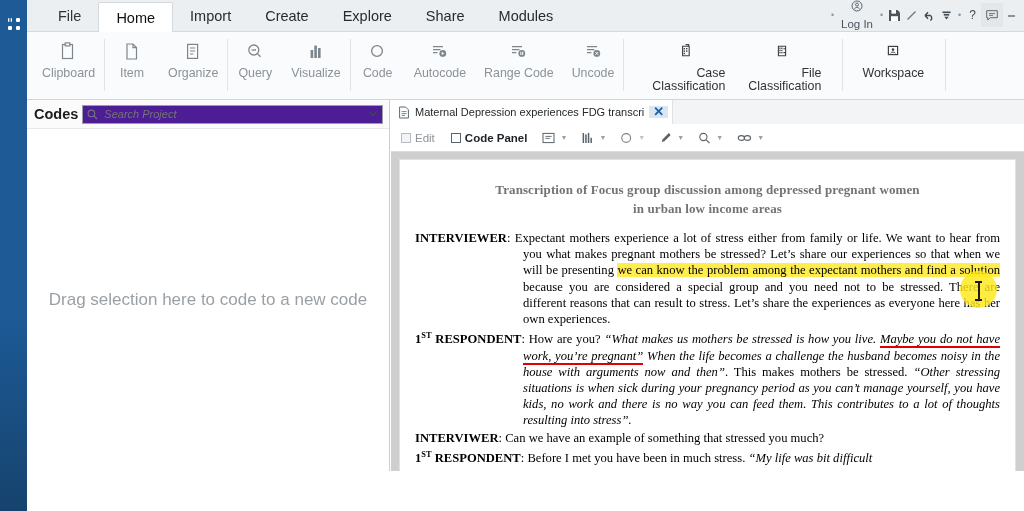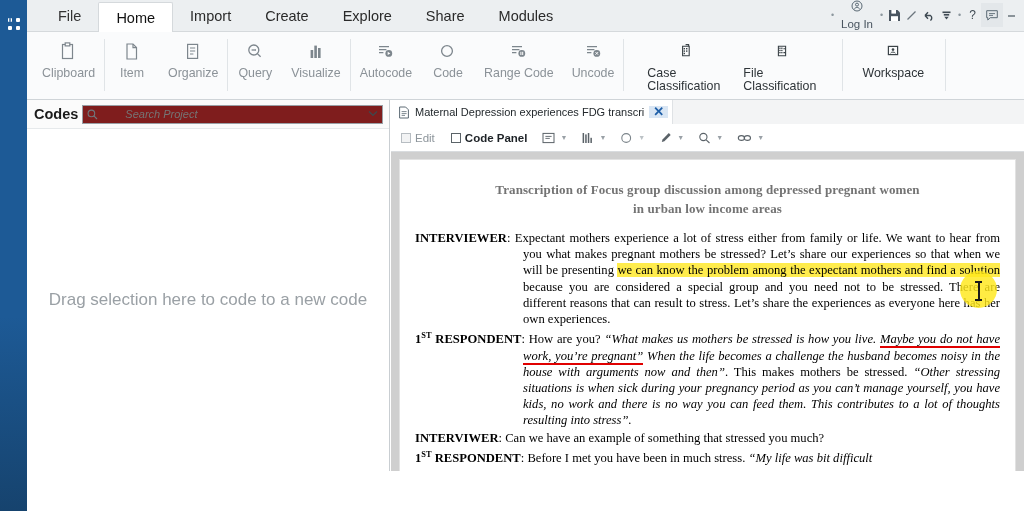--- a/index.html
+++ b/index.html
@@ -65,39 +65,39 @@
   .rb-btn {
     display: flex; flex-direction: column; align-items: center;
     padding: 6px 9px 0 9px; min-width: 54px; cursor: default;
   }
   .rb-btn .glyph {
     height: 26px; display:flex; align-items:center; justify-content:center;
     color: #7d868d;
   }
   .rb-btn .glyph svg { display:block; }
   .rb-btn .cap {
-    font-size: 12.4px; color: #8b9298; text-align: left; line-height: 13px;
+    font-size: 12.4px; color: #8b9298; text-align: right; line-height: 13px;
     margin-top: 3px; max-width: 78px;
   }
   .rb-btn.dark .cap { color: #2e3438; }
   .rb-btn.dark .glyph { color:#3b4348; }
 
   
   .codespane {
     position: absolute; left: 27px; top: 100px; width: 363px; bottom: 0;
     background: #ffffff; border-right: 1px solid #c9ced2;
   }
   .codes-header {
     height: 28px; display: flex; align-items: center; padding: 0 6px 0 7px;
     background: #fbfbfb;
   }
   .codes-title { font-size: 14.5px; color: #1b1b1b; font-weight: 600; margin-right: 4px; }
   .searchbox {
-    flex: 1; height: 19px; border: 1px solid #9aa0a6; background: #7f1d1d;
-    display: flex; align-items: center; padding: 0 4px; gap: 21px;
+    flex: 1; height: 19px; border: 1px solid #9aa0a6; background: #4c1d95;
+    display: flex; align-items: center; padding: 0 4px;
   }
   .search-icon { color:#70777d; display:flex; align-items:center; margin-right: 6px; }
   .search-input {
     flex: 1; border: 0; outline: none; font-size: 11px; font-style: italic;
     color: #8a9095; font-family: "Liberation Sans", sans-serif; background: transparent;
   }
   .search-chevron { color:#555b60; font-size: 9px; padding-left: 4px; }
   .codes-body {
     position: absolute; left:0; right:0; top: 28px; bottom: 0;
     border-top: 1px solid #e6e9eb;
@@ -320,35 +320,35 @@
             </svg>
           </span>
           <span class="cap">Visualize</span>
         </div>
       </div>
       <div class="rb-sep"></div>
 
       <div class="rb-group">
         <div class="rb-btn">
           <span class="glyph">
+            <svg width="18" height="19" viewBox="0 0 18 19" fill="none" stroke="currentColor" stroke-width="1.3">
+              <circle cx="8" cy="9" r="5.4"></circle>
+            </svg>
+          </span>
+          <span class="cap">Code</span>
+        </div>
+        <div class="rb-btn">
+          <span class="glyph">
             <svg width="19" height="19" viewBox="0 0 19 19" fill="none" stroke="currentColor" stroke-width="1.3">
               <path d="M3 4.6h10M3 7.6h7.4M3 10.6h4.4"></path>
               <circle cx="12.8" cy="11.4" r="3.4" fill="currentColor" stroke="none"></circle>
               <path d="M11.7 9.8l2.6 1.6-2.6 1.6z" fill="#fff" stroke="none"></path>
             </svg>
           </span>
           <span class="cap">Autocode</span>
-        </div>
-        <div class="rb-btn">
-          <span class="glyph">
-            <svg width="18" height="19" viewBox="0 0 18 19" fill="none" stroke="currentColor" stroke-width="1.3">
-              <circle cx="8" cy="9" r="5.4"></circle>
-            </svg>
-          </span>
-          <span class="cap">Code</span>
         </div>
         <div class="rb-btn">
           <span class="glyph">
             <svg width="19" height="19" viewBox="0 0 19 19" fill="none" stroke="currentColor" stroke-width="1.3">
               <path d="M3 4.6h10M3 7.6h7.4M3 10.6h4.4"></path>
               <circle cx="12.8" cy="11.4" r="3.4" fill="currentColor" stroke="none"></circle>
               <path d="M11.9 9.8v3.2M13.7 9.8v3.2" stroke="#fff" stroke-width="1"></path>
             </svg>
           </span>
           <span class="cap">Range Code</span>

